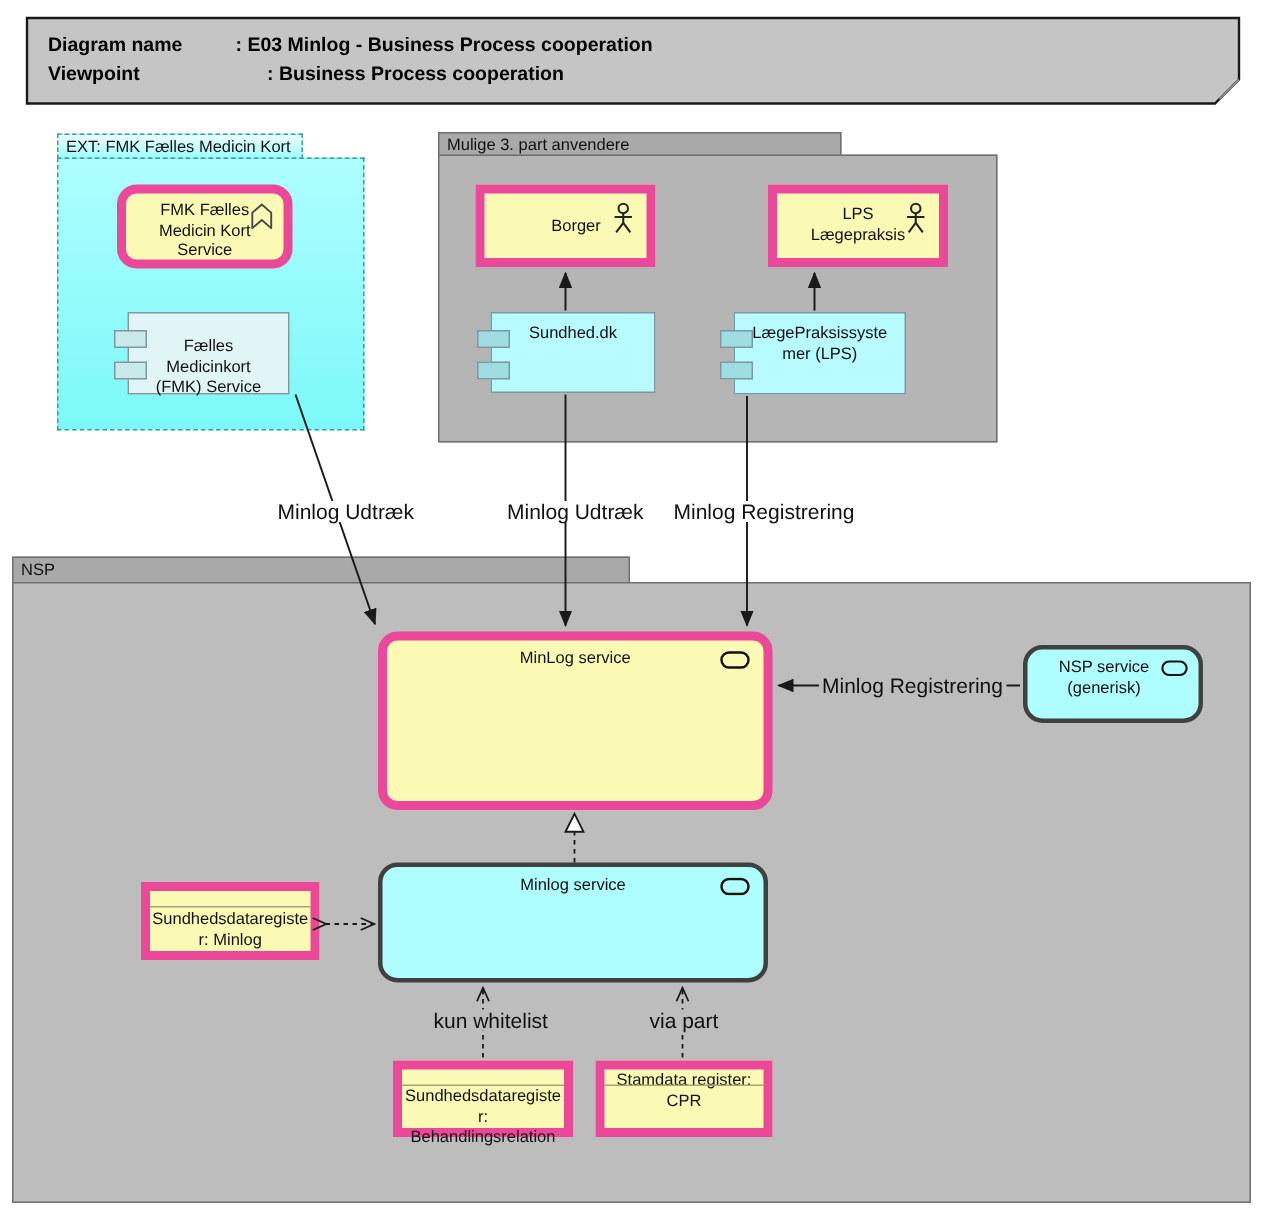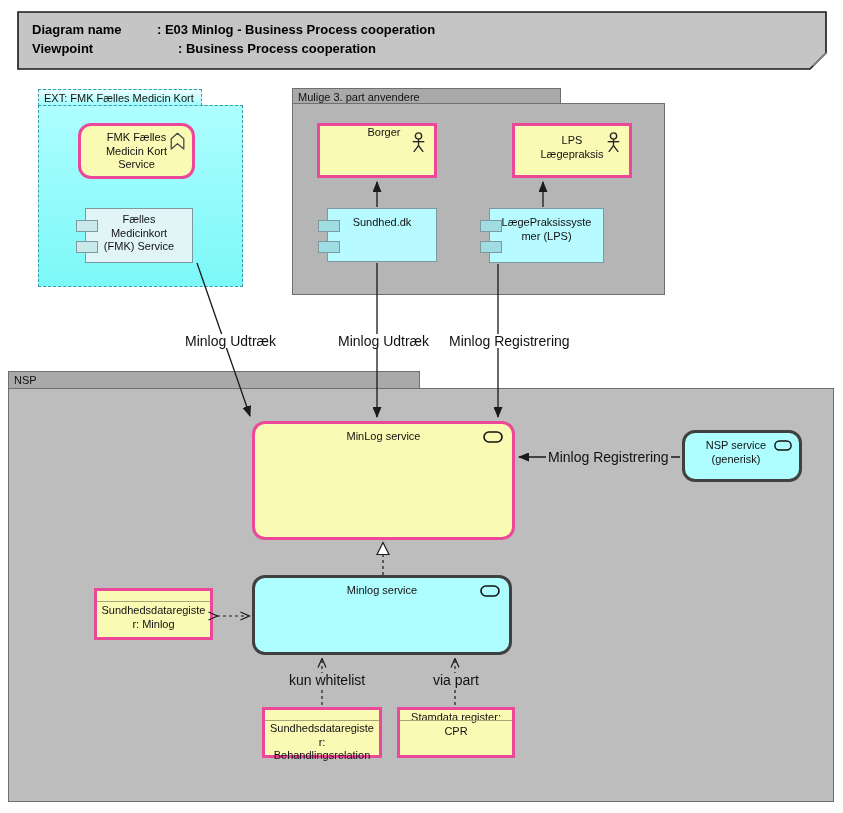--- a/index.html
+++ b/index.html
@@ -21,21 +21,21 @@
   .grp-body{z-index:10;}
   .gray-tab{background:#a9a9a9;border:1px solid #6f6f6f;}
   .gray-body{background:#b5b5b5;border:1px solid #6f6f6f;}
   .nsp-body{background:#bdbdbd;border:1px solid #6f6f6f;}
   .cyan-tab{background:linear-gradient(180deg,#eeffff,#9ffeff);border:1.5px dashed #3e98a8;}
   .cyan-body{background:linear-gradient(180deg,#aefefe,#7cf8f8);border:1.5px dashed #3e98a8;}
 
   
   .node{z-index:20;font-size:11px;line-height:13.5px;text-align:center;}
   .node-label{white-space:pre-line;padding-top:5px;display:block;}
-  .yellow{background:#fafab5;border:3px solid #ec4899;}
+  .yellow{background:#fafab5;border:6px solid #ec4899;}
   .round{border-radius:13px;}
   .cyanbox{background:#aefdff;border:3px solid #404040;}
   .compbox{background:#b7faff;border:1px solid #7e98a0;}
   .compbox-pale{background:#e1f5f7;border:1px solid #7e98a0;}
   .ctab{position:absolute;left:-10px;width:22px;height:12px;border:1px solid #7e98a0;box-sizing:border-box;}
   .ctab.t1{top:11px;}  .ctab.t2{top:32px;}
   .compbox .ctab{background:#9fdde2;}
   .compbox-pale .ctab{background:#c9e9eb;}
   .databar{position:absolute;left:0;top:0;right:0;height:10px;border-bottom:1px solid #a5a578;}
   .icon-tr{position:absolute;z-index:22;}
@@ -80,27 +80,27 @@
 Medicin Kort
 Service</span>
     <svg class="icon-tr" style="right:7px;top:6px;" width="15" height="18" viewBox="0 0 16 20">
       <path d="M1,19 L1,7.5 L8,1.5 L15,7.5 L15,19 L8,13 Z" fill="none" stroke="#46494c" stroke-width="1.4" stroke-linejoin="round"></path>
     </svg>
   </div>
 
   <div class="abs node compbox-pale" style="left:85px;top:208px;width:108px;height:55px;">
     <span class="ctab t1"></span>
     <span class="ctab t2"></span>
-    <span class="node-label" style="padding-top:4px;">Fælles
+    <span class="node-label" style="padding-top:4px;margin-top:12px;">Fælles
 Medicinkort
 (FMK) Service</span>
   </div>
 
   <div class="abs node yellow" style="left:317px;top:123px;width:120px;height:55px;">
-    <span class="node-label" style="padding-top:0;margin-left:14px;">Borger</span>
+    <span class="node-label" style="padding-top:16px;margin-left:14px;">Borger</span>
     <svg class="icon-tr" style="right:8px;top:6px;" width="15" height="21" viewBox="0 0 14 20">
       <circle cx="7" cy="3.8" r="3" fill="none" stroke="#222" stroke-width="1.3"></circle>
       <line x1="7" y1="6.8" x2="7" y2="13" stroke="#222" stroke-width="1.3"></line>
       <line x1="1.5" y1="9.2" x2="12.5" y2="9.2" stroke="#222" stroke-width="1.3"></line>
       <line x1="7" y1="13" x2="2.5" y2="19" stroke="#222" stroke-width="1.3"></line>
       <line x1="7" y1="13" x2="11.5" y2="19" stroke="#222" stroke-width="1.3"></line>
     </svg>
   </div>
 
   <div class="abs node yellow" style="left:512px;top:123px;width:120px;height:55px;">

